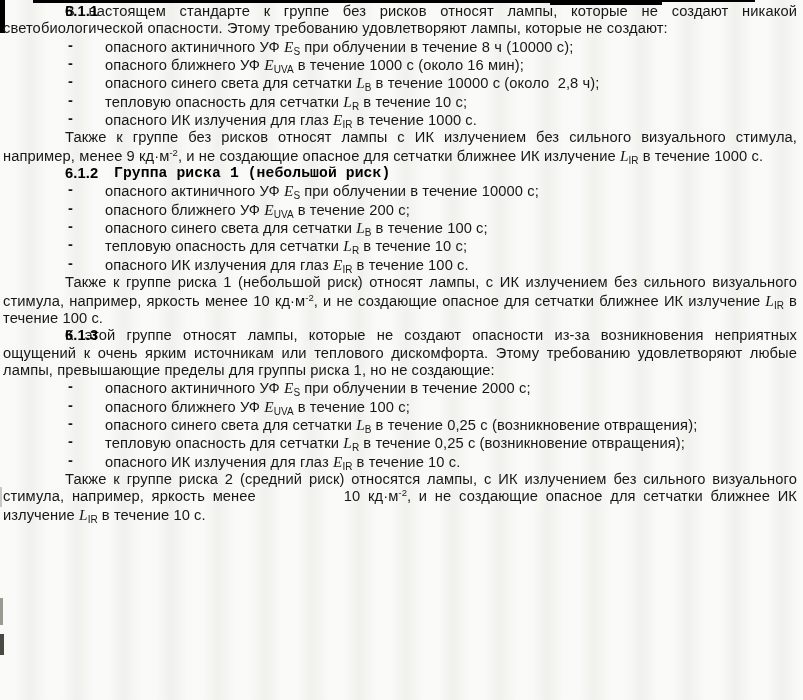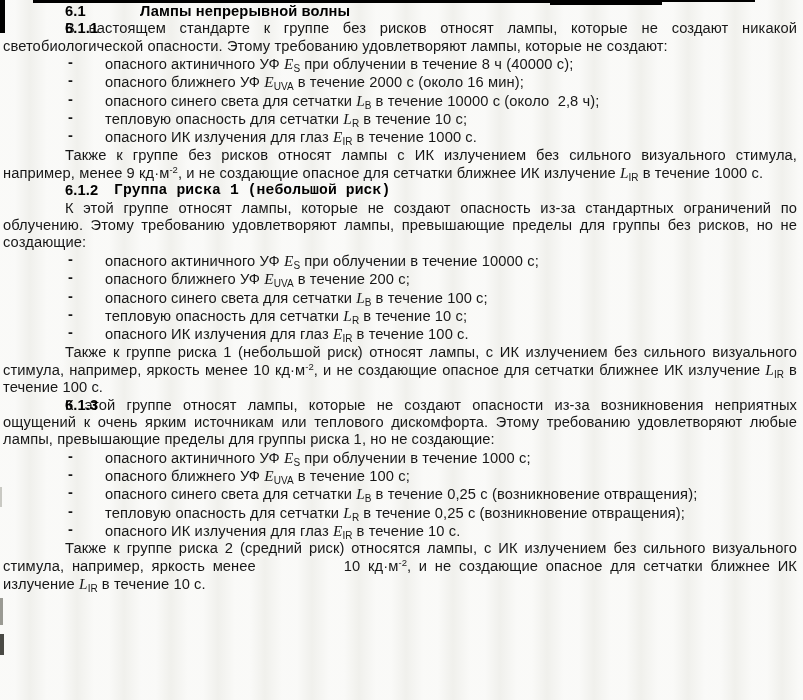--- a/index.html
+++ b/index.html
@@ -47,54 +47,49 @@
   <div class="streaks"></div>
   <div class="art art-topbar-a"></div>
   <div class="art art-topbar-b"></div>
   <div class="art art-topbar-c"></div>
   <div class="art art-leftstrip"></div>
   <div class="art art-mark-1"></div>
   <div class="art art-mark-2"></div>
   <div class="art art-mark-3"></div>
   <main class="doc">
       <div class="heading wide">
-        <span class="num">6.1</span>
-        <span class="label">Лампы непрерывной волны</span>
-      </div>
-      <div class="heading wide">
         <span class="num">6.1.1</span>
       </div>
       <p class="para"><span class="txt">В настоящем стандарте к группе без рисков относят лампы, которые не создают никакой светобиологической опасности. Этому требованию удовлетворяют лампы, которые не создают:</span></p>
       <div class="list">
-        <div class="li"><span class="dash">-</span><span class="txt">опасного актиничного УФ </span><span class="sym">E</span><sub>S</sub><span class="txt"> при облучении в течение 8 ч (40000 с);</span></div>
-        <div class="li"><span class="dash">-</span><span class="txt">опасного ближнего УФ </span><span class="sym">E</span><sub>UVA</sub><span class="txt"> в течение 2000 с (около 16 мин);</span></div>
+        <div class="li"><span class="dash">-</span><span class="txt">опасного актиничного УФ </span><span class="sym">E</span><sub>S</sub><span class="txt"> при облучении в течение 8 ч (10000 с);</span></div>
+        <div class="li"><span class="dash">-</span><span class="txt">опасного ближнего УФ </span><span class="sym">E</span><sub>UVA</sub><span class="txt"> в течение 1000 с (около 16 мин);</span></div>
         <div class="li"><span class="dash">-</span><span class="txt">опасного синего света для сетчатки </span><span class="sym">L</span><sub>B</sub><span class="txt"> в течение 10000 с (около &nbsp;2,8 ч);</span></div>
         <div class="li"><span class="dash">-</span><span class="txt">тепловую опасность для сетчатки </span><span class="sym">L</span><sub>R</sub><span class="txt"> в течение 10 с;</span></div>
         <div class="li"><span class="dash">-</span><span class="txt">опасного ИК излучения для глаз </span><span class="sym">E</span><sub>IR</sub><span class="txt"> в течение 1000 с.</span></div>
       </div>
       <p class="para"><span class="txt">Также к группе без рисков относят лампы с ИК излучением без сильного визуального стимула, например, менее 9 кд·м</span><sup>-2</sup><span class="txt">, и не создающие опасное для сетчатки ближнее ИК излучение </span><span class="sym">L</span><sub>IR</sub><span class="txt"> в течение 1000 с.</span></p>
       <div class="heading narrow">
         <span class="num">6.1.2</span>
         <span class="label">Группа риска 1 (небольшой риск)</span>
       </div>
-      <p class="para"><span class="txt">К этой группе относят лампы, которые не создают опасность из-за стандартных ограничений по облучению. Этому требованию удовлетворяют лампы, превышающие пределы для группы без рисков, но не создающие:</span></p>
       <div class="list">
         <div class="li"><span class="dash">-</span><span class="txt">опасного актиничного УФ </span><span class="sym">E</span><sub>S</sub><span class="txt"> при облучении в течение 10000 с;</span></div>
         <div class="li"><span class="dash">-</span><span class="txt">опасного ближнего УФ </span><span class="sym">E</span><sub>UVA</sub><span class="txt"> в течение 200 с;</span></div>
         <div class="li"><span class="dash">-</span><span class="txt">опасного синего света для сетчатки </span><span class="sym">L</span><sub>B</sub><span class="txt"> в течение 100 с;</span></div>
         <div class="li"><span class="dash">-</span><span class="txt">тепловую опасность для сетчатки </span><span class="sym">L</span><sub>R</sub><span class="txt"> в течение 10 с;</span></div>
         <div class="li"><span class="dash">-</span><span class="txt">опасного ИК излучения для глаз </span><span class="sym">E</span><sub>IR</sub><span class="txt"> в течение 100 с.</span></div>
       </div>
       <p class="para"><span class="txt">Также к группе риска 1 (небольшой риск) относят лампы, с ИК излучением без сильного визуального стимула, например, яркость менее 10 кд·м</span><sup>-2</sup><span class="txt">, и не создающие опасное для сетчатки ближнее ИК излучение </span><span class="sym">L</span><sub>IR</sub><span class="txt"> в течение 100 с.</span></p>
       <div class="heading wide">
         <span class="num">6.1.3</span>
       </div>
       <p class="para"><span class="txt">К этой группе относят лампы, которые не создают опасности из-за возникновения неприятных ощущений к очень ярким источникам или теплового дискомфорта. Этому требованию удовлетворяют любые лампы, превышающие пределы для группы риска 1, но не создающие:</span></p>
       <div class="list">
-        <div class="li"><span class="dash">-</span><span class="txt">опасного актиничного УФ </span><span class="sym">E</span><sub>S</sub><span class="txt"> при облучении в течение 1000 с;</span></div>
+        <div class="li"><span class="dash">-</span><span class="txt">опасного актиничного УФ </span><span class="sym">E</span><sub>S</sub><span class="txt"> при облучении в течение 2000 с;</span></div>
         <div class="li"><span class="dash">-</span><span class="txt">опасного ближнего УФ </span><span class="sym">E</span><sub>UVA</sub><span class="txt"> в течение 100 с;</span></div>
         <div class="li"><span class="dash">-</span><span class="txt">опасного синего света для сетчатки </span><span class="sym">L</span><sub>B</sub><span class="txt"> в течение 0,25 с (возникновение отвращения);</span></div>
         <div class="li"><span class="dash">-</span><span class="txt">тепловую опасность для сетчатки </span><span class="sym">L</span><sub>R</sub><span class="txt"> в течение 0,25 с (возникновение отвращения);</span></div>
         <div class="li"><span class="dash">-</span><span class="txt">опасного ИК излучения для глаз </span><span class="sym">E</span><sub>IR</sub><span class="txt"> в течение 10 с.</span></div>
       </div>
       <p class="para"><span class="txt">Также к группе риска 2 (средний риск) относятся лампы, с ИК излучением без сильного визуального стимула, например, яркость менее</span><span class="gap"></span><span class="txt">10 кд·м</span><sup>-2</sup><span class="txt">, и не создающие опасное для сетчатки ближнее ИК излучение </span><span class="sym">L</span><sub>IR</sub><span class="txt"> в течение 10 с.</span></p>
     </main>
 </div>
 
 </body></html>

